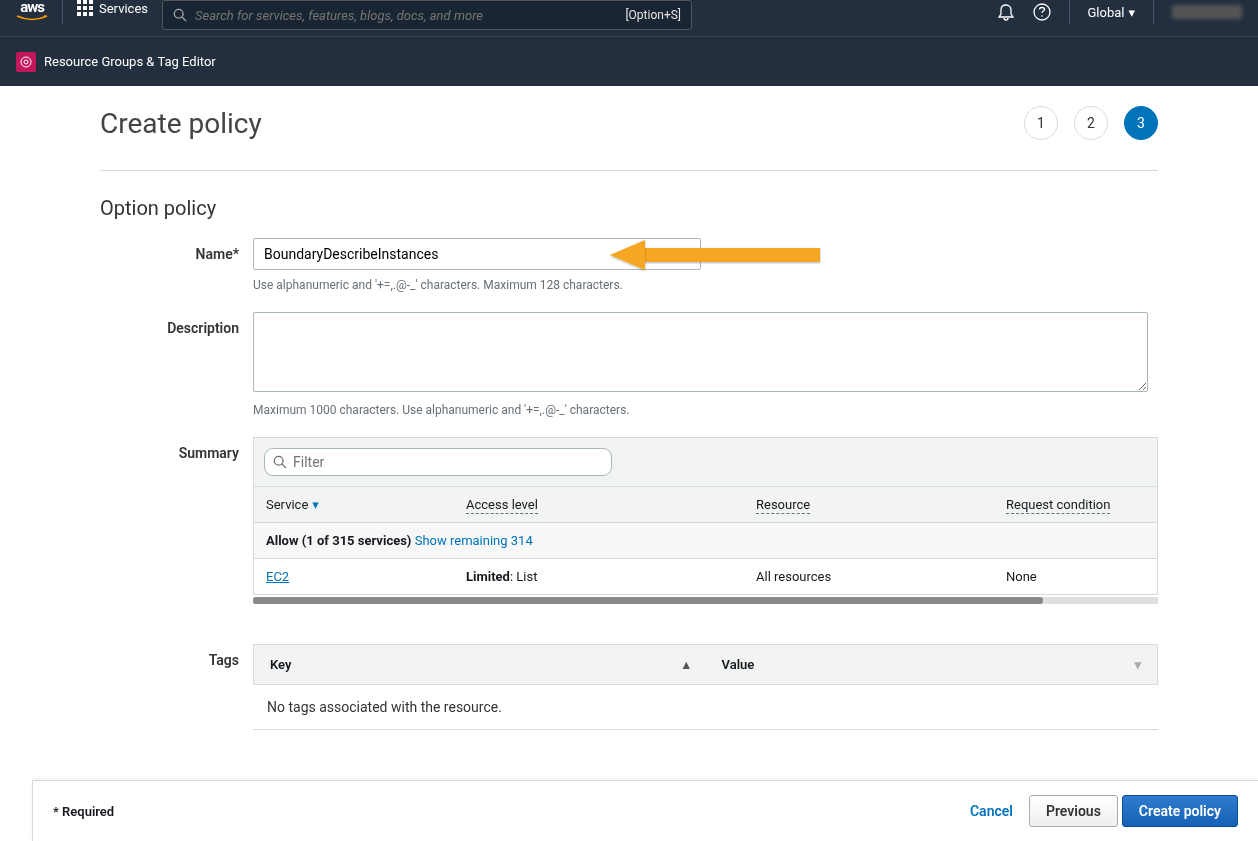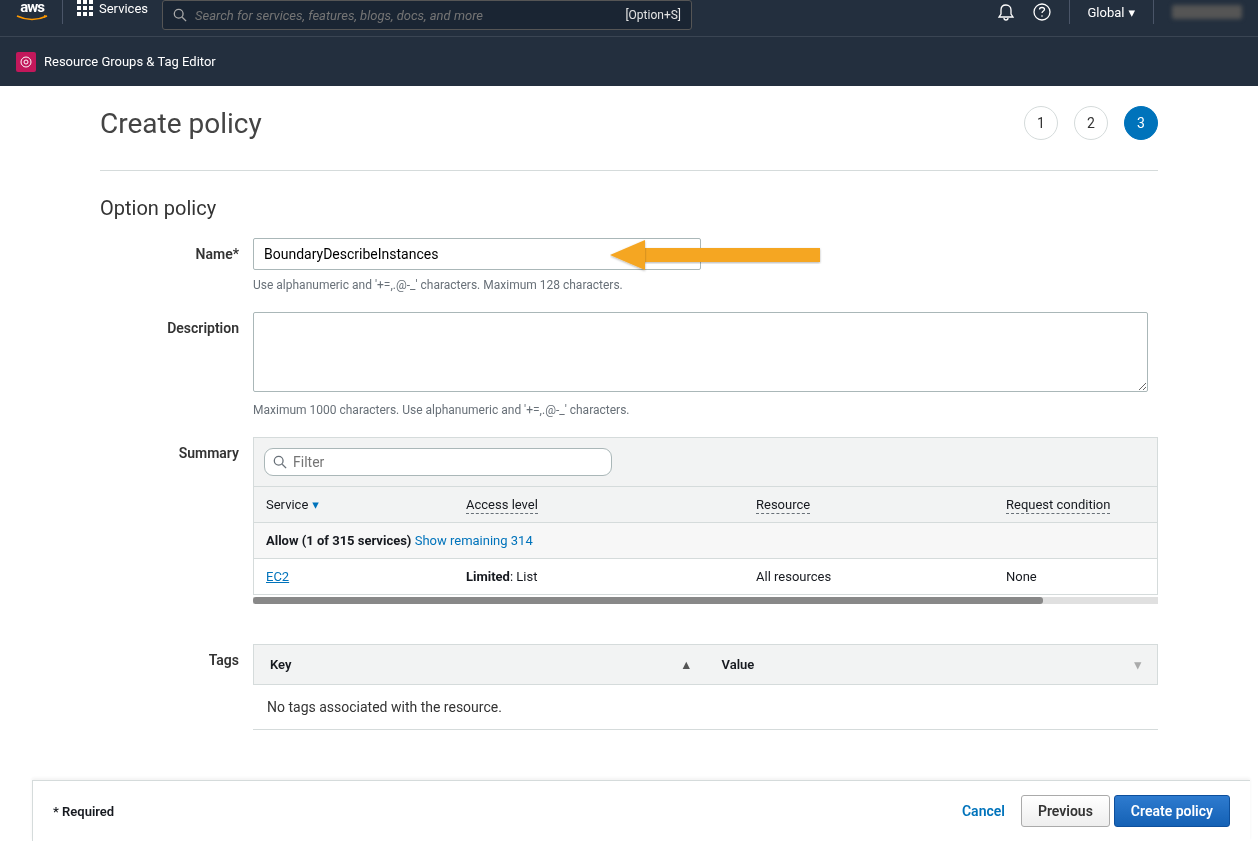--- a/index.html
+++ b/index.html
@@ -63,21 +63,21 @@
 .scroll-track { height: 7px; background: #e0e0e0; margin-top: 2px; position: relative; }
 .scroll-thumb { position: absolute; left: 0; width: 790px; height: 7px; background: #888; border-radius: 3px; }
 
 .tags-table { width: 100%; border: 1px solid #d5dbdb; border-collapse: collapse; }
 .tags-table th { background: #f2f3f3; text-align: left; padding: 12px 16px; font-size: 13px; font-weight: 600; }
 .sort-tri { float: right; color: #555; }
 .sort-tri.muted { color: #aaa; }
 .no-tags { padding: 14px; font-size: 14px; color: #333; border-bottom: 1px solid #d5dbdb; }
 
 
-.footer { position: fixed; bottom: 0; left: 32px; right: 8px; background: #fff; border-top: 1px solid #d5dbdb; border-left: 1px solid #d5dbdb; padding: 14px 20px; display: flex; align-items: center; box-shadow: 0 -2px 3px rgba(0,0,0,0.05); }
+.footer { position: fixed; bottom: 0; left: 32px; right: 0; background: #fff; border-top: 1px solid #d5dbdb; border-left: 1px solid #d5dbdb; padding: 14px 20px; display: flex; align-items: center; box-shadow: 0 -2px 3px rgba(0,0,0,0.05); }
 .required-note { font-size: 13px; color: #16191f; font-weight: 600; }
 .footer-btns { margin-left: auto; display: flex; gap: 4px; align-items: center; }
 .btn-cancel { color: #0073bb; font-size: 14px; font-weight: 600; background: none; border: none; cursor: pointer; padding: 8px 12px; }
 .btn-prev { background: linear-gradient(#fff,#eee); border: 1px solid #aaa; border-radius: 3px; padding: 7px 16px; font-size: 14px; font-weight: 600; cursor: pointer; color: #333; }
 .btn-create { background: linear-gradient(#2e7bcf,#1461b5); border: 1px solid #0d4f9c; border-radius: 3px; padding: 7px 16px; font-size: 14px; font-weight: 600; cursor: pointer; color: #fff; }
 
 .form-row.name-row { position: relative; }
 .arrow-svg { position: absolute; left: 510px; top: -2px; }
 </style>
 </head>

